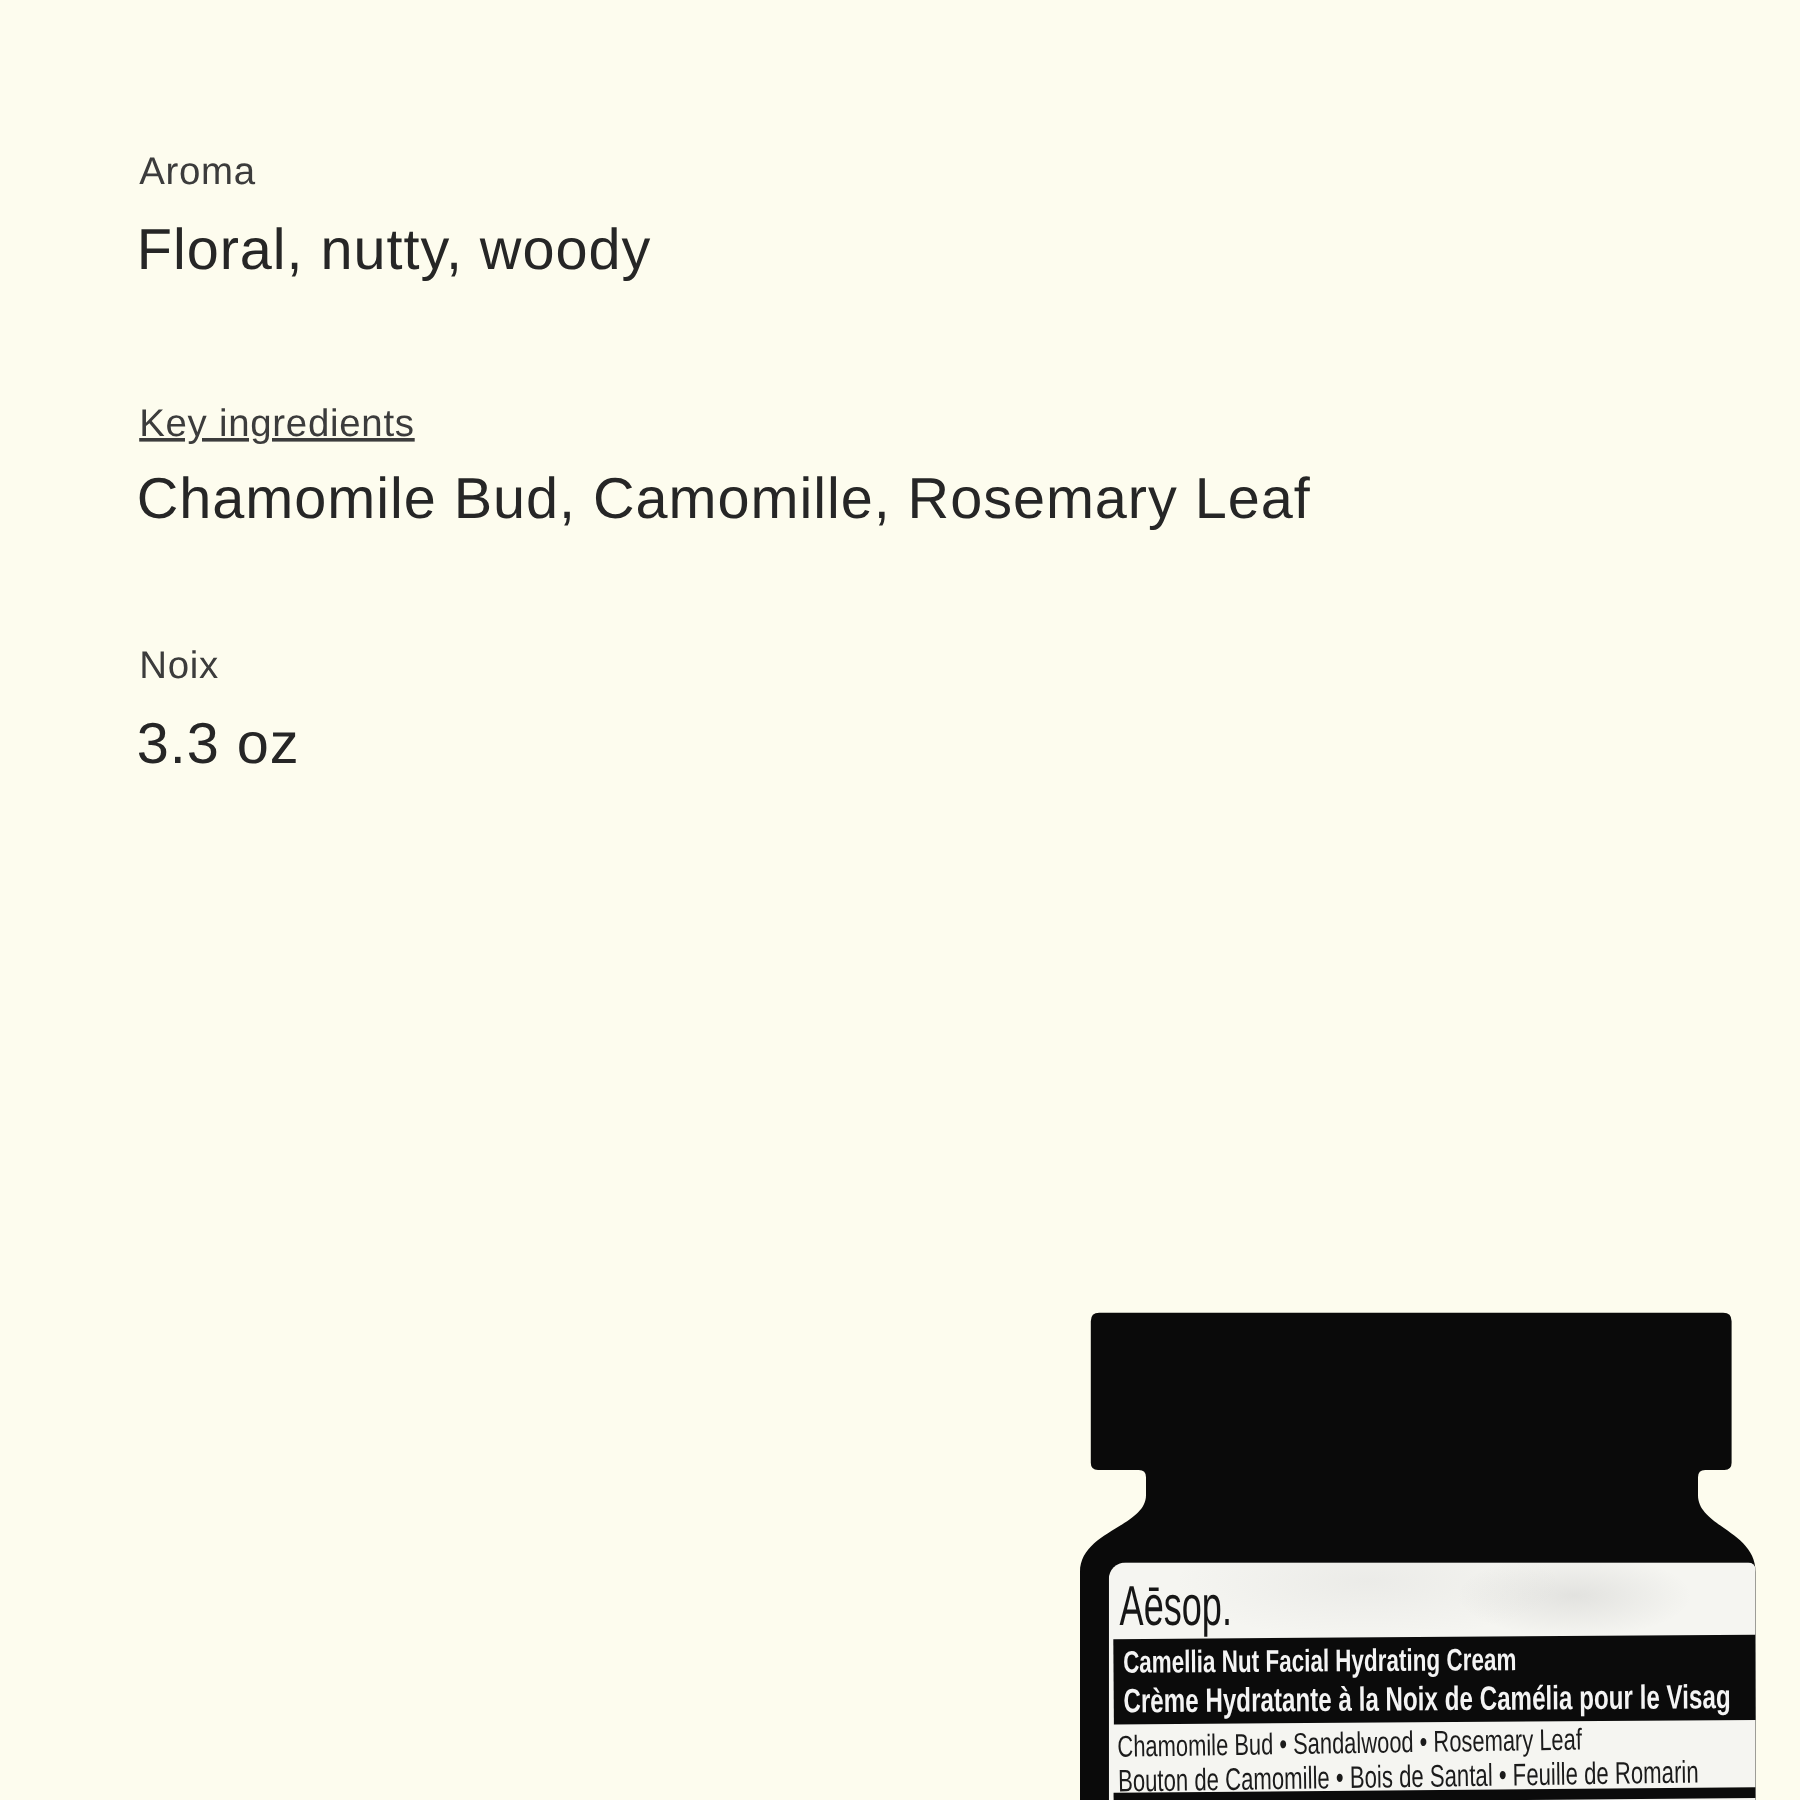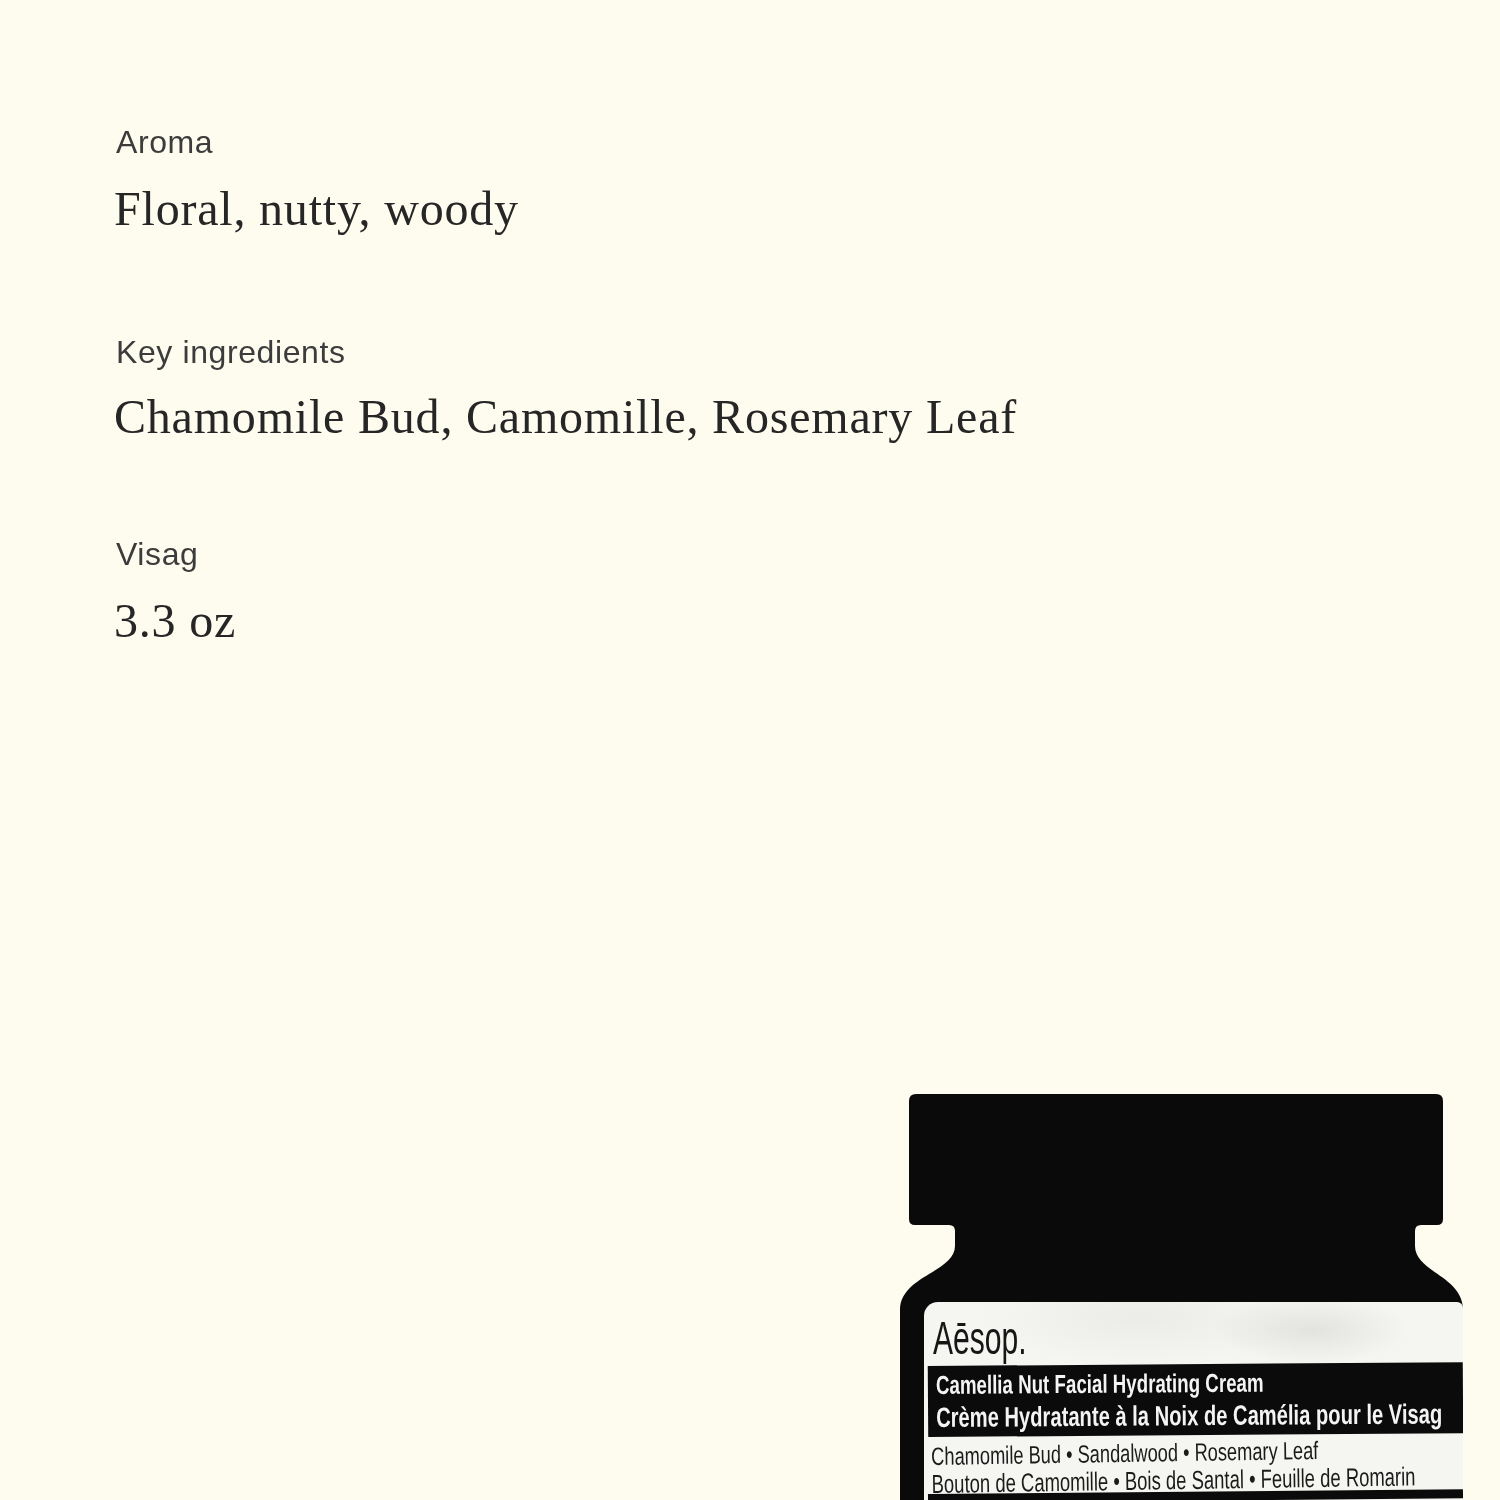--- a/index.html
+++ b/index.html
@@ -16,25 +16,24 @@
     position:absolute; left:116px;
     font-size:32px; line-height:1.15;
     color:#3c3c3c; letter-spacing:0.6px;
     white-space:nowrap;
   }
   .spec-value {
     position:absolute; left:114px;
     font-size:48px; line-height:1.15;
     color:#262626; letter-spacing:0.8px;
     white-space:nowrap;
-    font-family:Liberation Serif, serif;
   }
   #aroma-label { top:124px; }
   #aroma-value { top:181px; }
-  #key-label   { top:334px; }
+  #key-label   { top:334px;text-decoration:underline; }
   #key-value   { top:389px; }
   #size-label  { top:536px; }
   #size-value  { top:593px; }
 
   
   .jar {
     position:absolute; left:880px; top:1080px;
     width:620px; height:420px;
   }
   .jar svg { position:absolute; left:0; top:0; }
@@ -97,21 +96,21 @@
 <body>
 
 <div class="canvas">
 
   <div class="spec-label" id="aroma-label">Aroma</div>
   <div class="spec-value" id="aroma-value">Floral, nutty, woody</div>
 
   <div class="spec-label" id="key-label">Key ingredients</div>
   <div class="spec-value" id="key-value">Chamomile Bud, Camomille, Rosemary Leaf</div>
 
-  <div class="spec-label" id="size-label">Visag</div>
+  <div class="spec-label" id="size-label">Noix</div>
   <div class="spec-value" id="size-value">3.3 oz</div>
 
   <div class="jar">
 
     <svg width="620" height="420" viewBox="0 0 620 420" aria-hidden="true">
       <path fill="#0a0a0a" d="
         M 36 14
         L 556 14
         Q 563 14 563 21
         L 563 139

